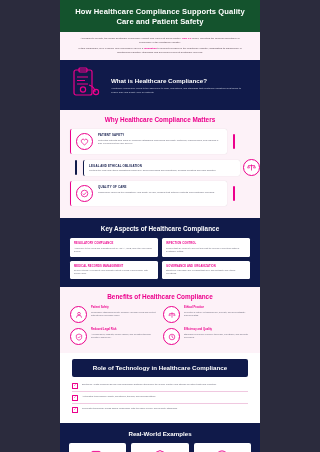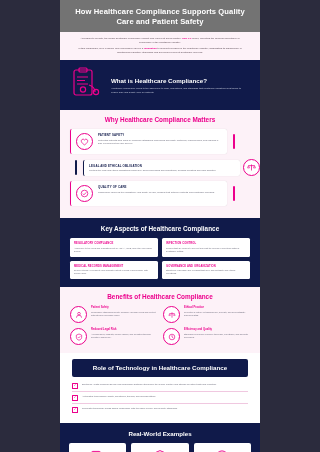--- a/index.html
+++ b/index.html
@@ -8,21 +8,21 @@
     background:#2b2b3d;
     font-family:"Liberation Sans",sans-serif;
     overflow:hidden;
   }
   .page{
     position:absolute;left:60px;top:0;width:200px;height:452px;
     background:#ffffff;overflow:hidden;
   }
 
   
-  .hdr{background:#737373;padding:7px 10px 6px;text-align:center;}
+  .hdr{background:#14532d;padding:7px 10px 6px;text-align:center;}
   .hdr h1{
     margin:0;color:#fff;font-size:7.6px;line-height:9.5px;
     font-weight:bold;letter-spacing:.1px;
   }
   .intro{
     background:#fdf2f8;padding:5px 14px 6px;text-align:center;
   }
   .intro p{
     margin:0 0 3px;color:#5a4a55;font-size:2.5px;line-height:3.6px;
   }

